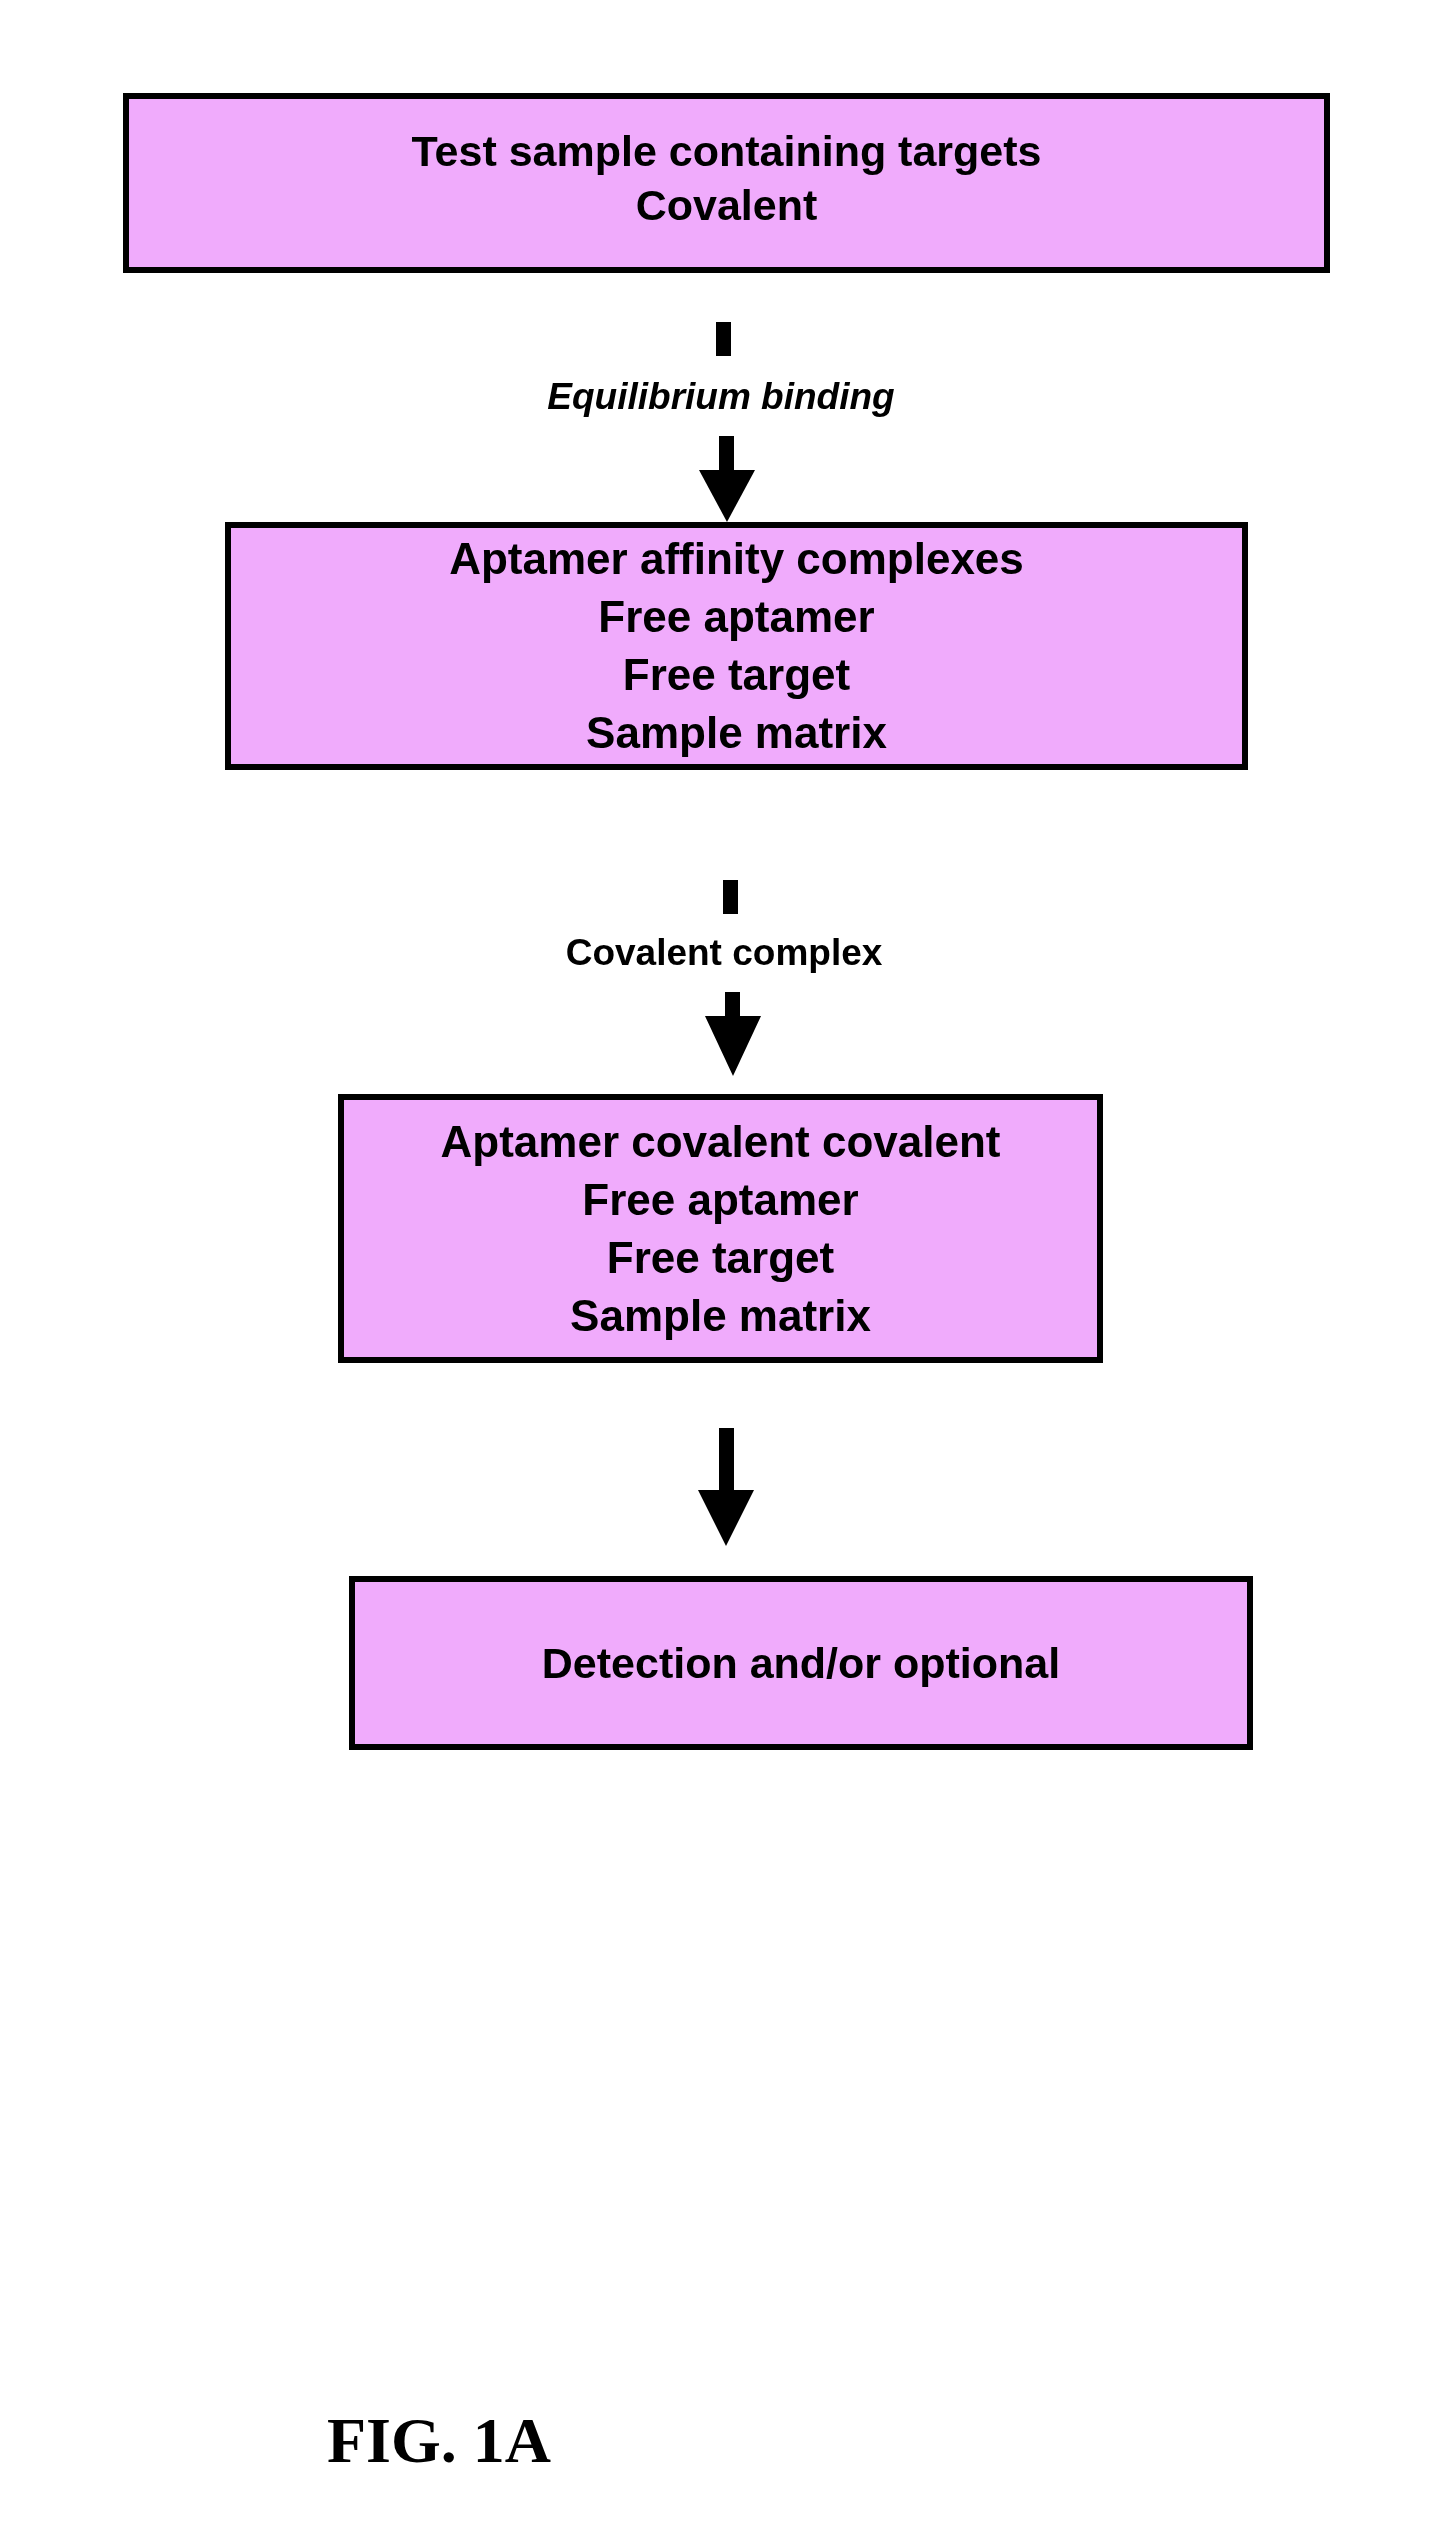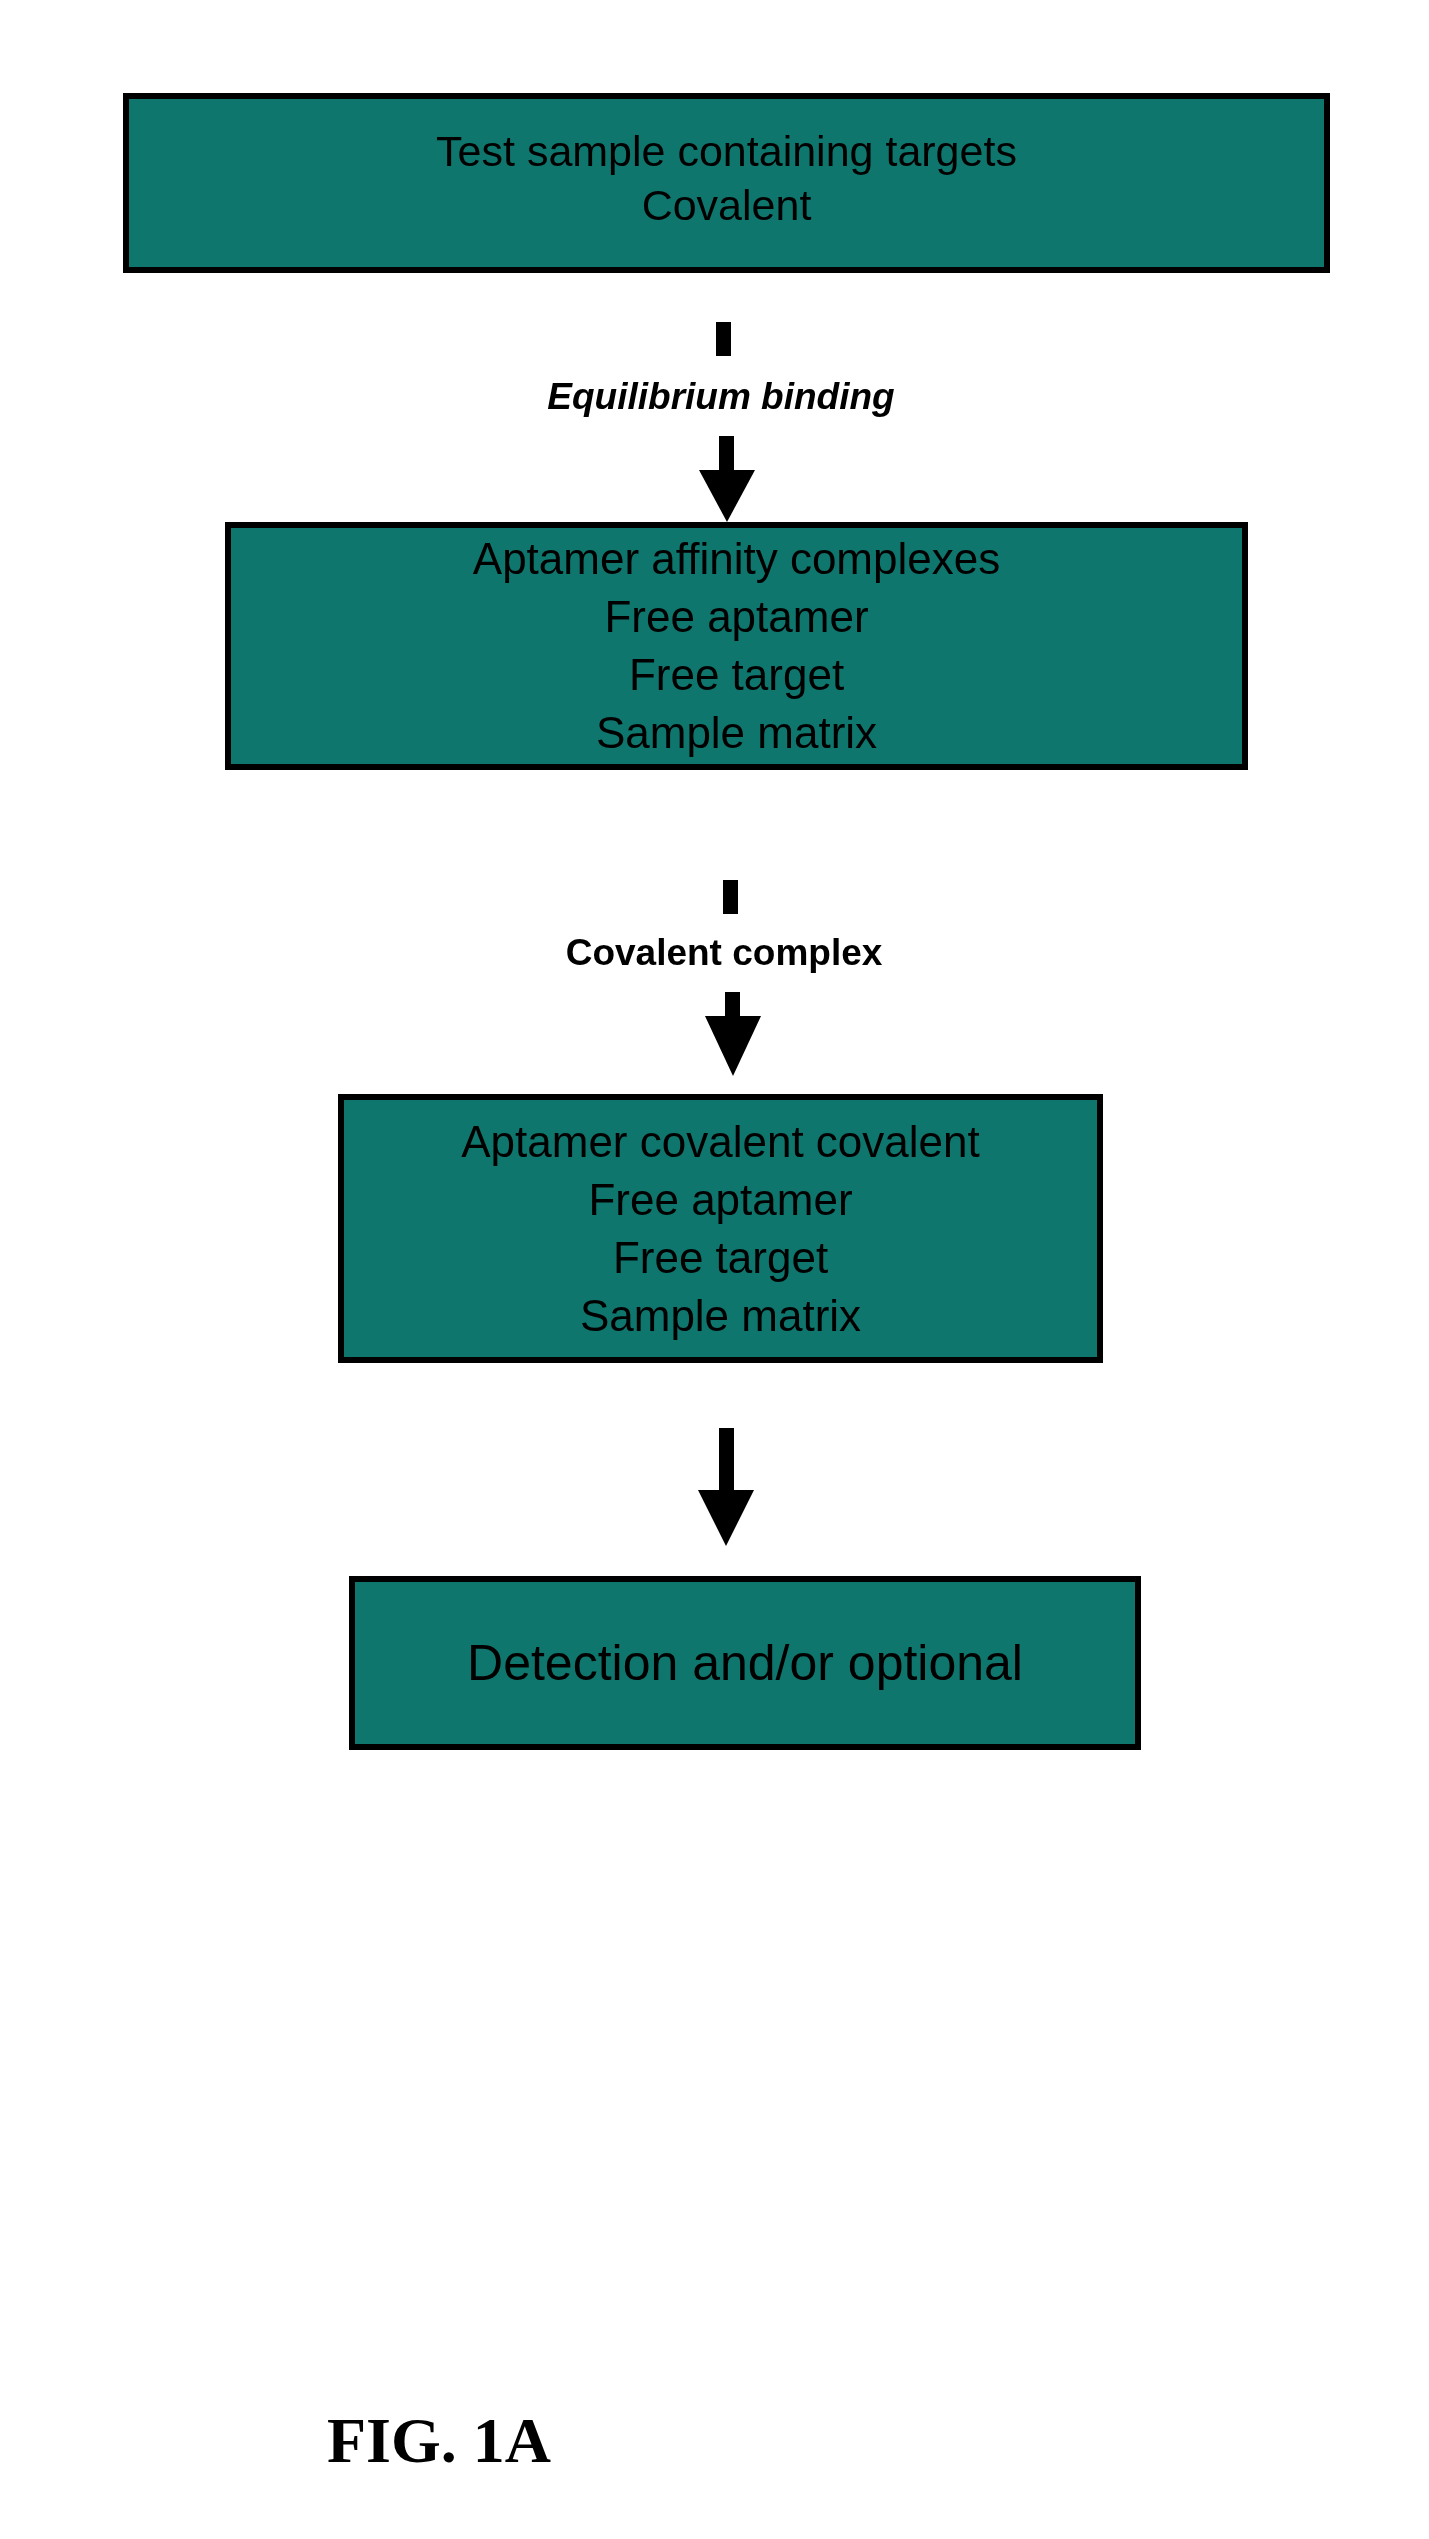--- a/index.html
+++ b/index.html
@@ -9,33 +9,33 @@
     height: 2539px;
     background: #ffffff;
     font-family: "Liberation Sans", sans-serif;
     color: #000000;
     overflow: hidden;
   }
   .box {
     position: absolute;
     box-sizing: border-box;
     border: 6px solid #000000;
-    background: #0f766e;
+    background: #f0abfc;
     display: flex;
     flex-direction: column;
     justify-content: center;
     align-items: center;
     text-align: center;
-    font-weight: normal;
+    font-weight: bold;
   }
   .box .line { display: block; white-space: nowrap; }
   #box1 { left: 123px; top: 93px;  width: 1207px; height: 180px; font-size: 43px; line-height: 54px; padding-bottom: 10px; }
   #box2 { left: 225px; top: 522px; width: 1023px; height: 248px; font-size: 44px; line-height: 58px; }
   #box3 { left: 338px; top: 1094px; width: 765px; height: 269px; font-size: 44px; line-height: 58px; }
-  #box4 { left: 349px; top: 1576px; width: 792px; height: 174px; font-size: 50px; line-height: 76px; }
+  #box4 { left: 349px; top: 1576px; width: 904px; height: 174px; font-size: 43px; line-height: 76px; }
 
   .connector-label {
     position: absolute;
     width: 800px;
     text-align: center;
     font-size: 37px;
     font-weight: bold;
     white-space: nowrap;
   }
   #label1 { left: 321px; top: 376px; font-style: italic; }

